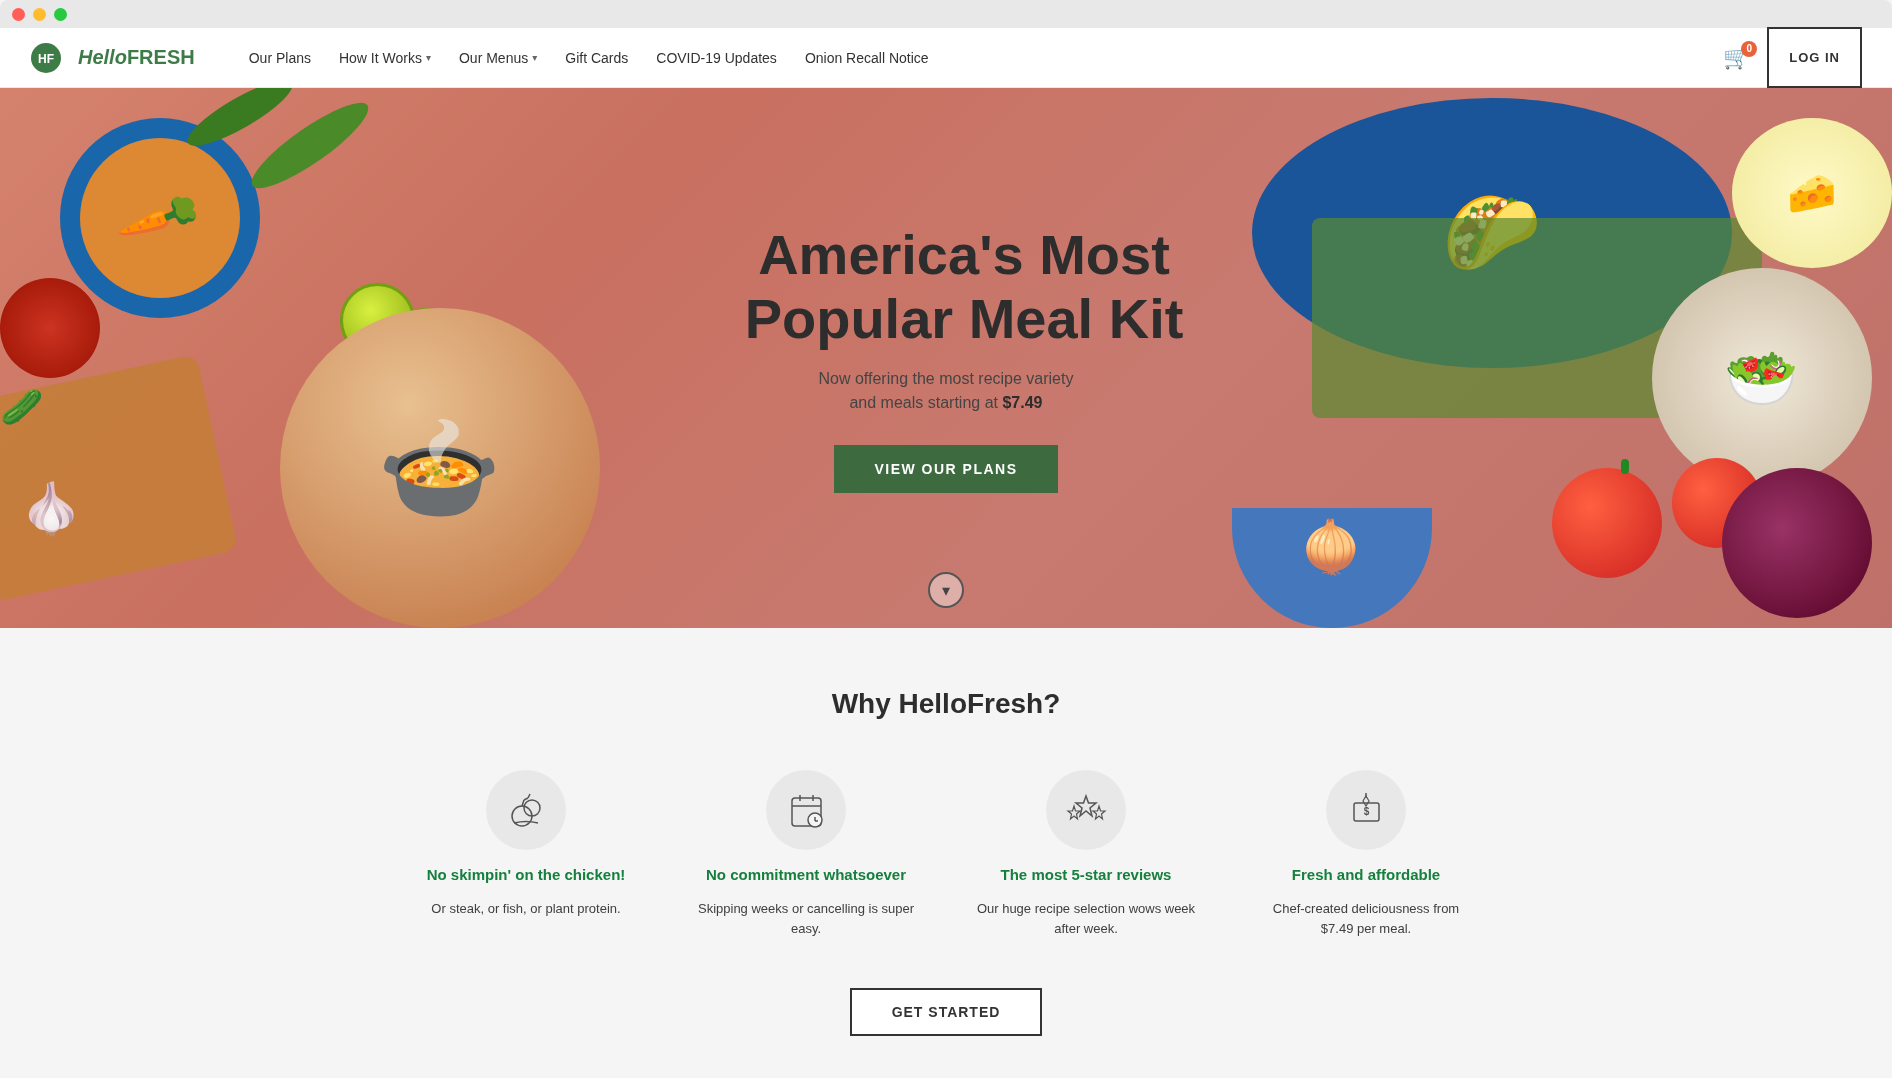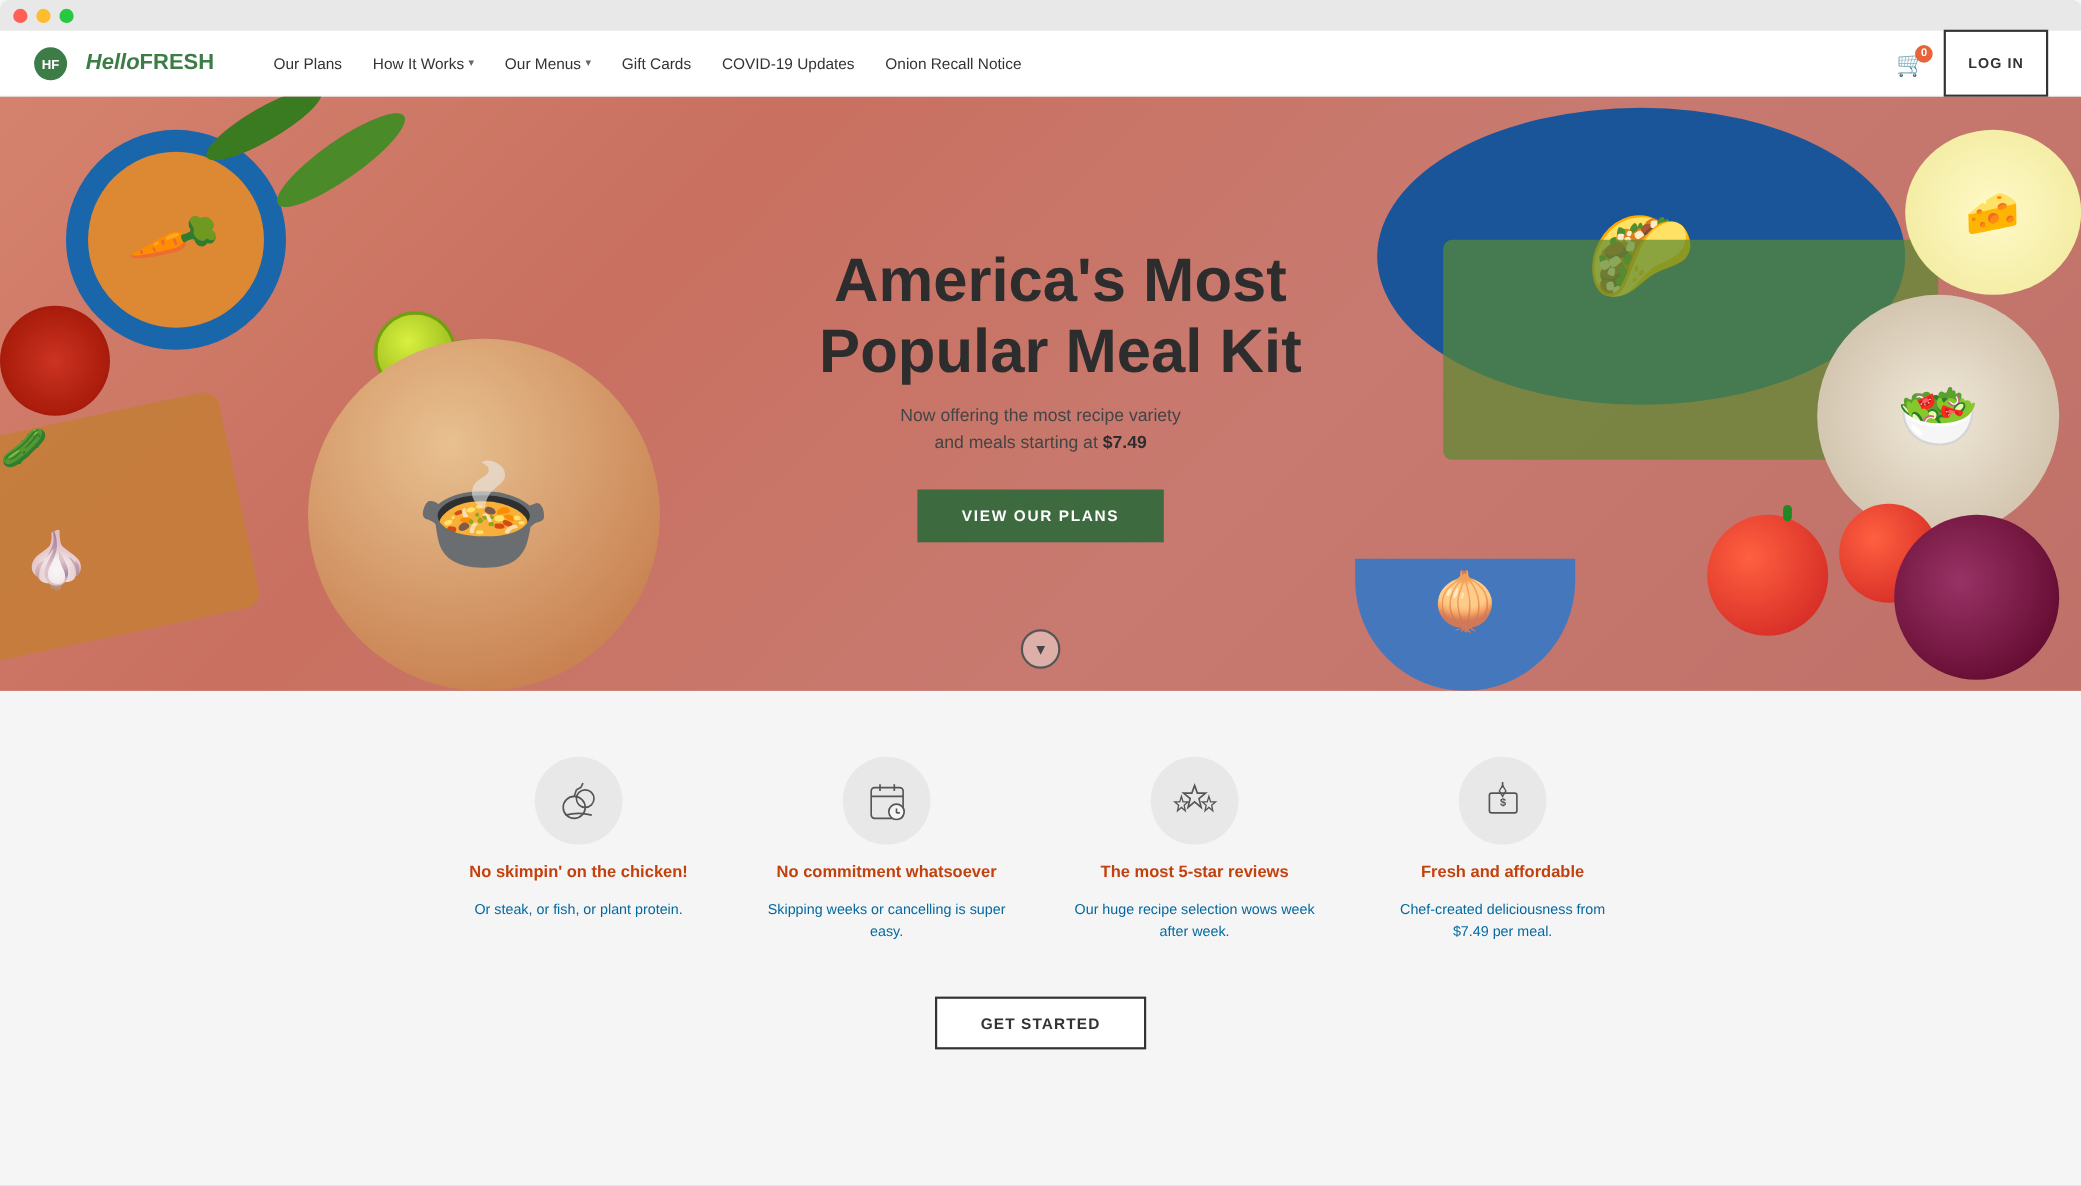--- a/index.html
+++ b/index.html
@@ -209,25 +209,25 @@
       border-radius: 50%;
       background: #e8e8e8;
       display: flex;
       align-items: center;
       justify-content: center;
       font-size: 32px;
     }
     .why-item-title {
       font-size: 15px;
       font-weight: 700;
-      color: #c2410c;
+      color: #15803d;
     }
     .why-item-desc {
       font-size: 13px;
-      color: #0369a1;
+      color: #404040;
       line-height: 1.5;
     }
     .get-started-btn {
       border: 2px solid #333;
       background: #fff;
       color: #333;
       padding: 14px 40px;
       font-size: 14px;
       font-weight: 700;
       letter-spacing: 1px;
@@ -356,20 +356,21 @@
     </p>
     <button class="hero-cta">VIEW OUR PLANS</button>
   </div>
 
   <div class="scroll-down">
     <span style="font-size:16px;color:#444;">▾</span>
   </div>
 </section>
 
 <section class="why-section">
+  <h2 class="why-title">Why HelloFresh?</h2>
 
   <div class="why-grid">
 
     <div class="why-item">
       <div class="why-icon">
         <svg width="45" height="45" viewBox="0 0 45 45" fill="none">
           <circle cx="18" cy="28" r="10" stroke="#555" stroke-width="1.5" fill="none"></circle>
           <circle cx="28" cy="20" r="8" stroke="#555" stroke-width="1.5" fill="none"></circle>
           <line x1="18" y1="18" x2="20" y2="12" stroke="#555" stroke-width="1.5"></line>
           <line x1="20" y1="12" x2="24" y2="10" stroke="#555" stroke-width="1.5"></line>

